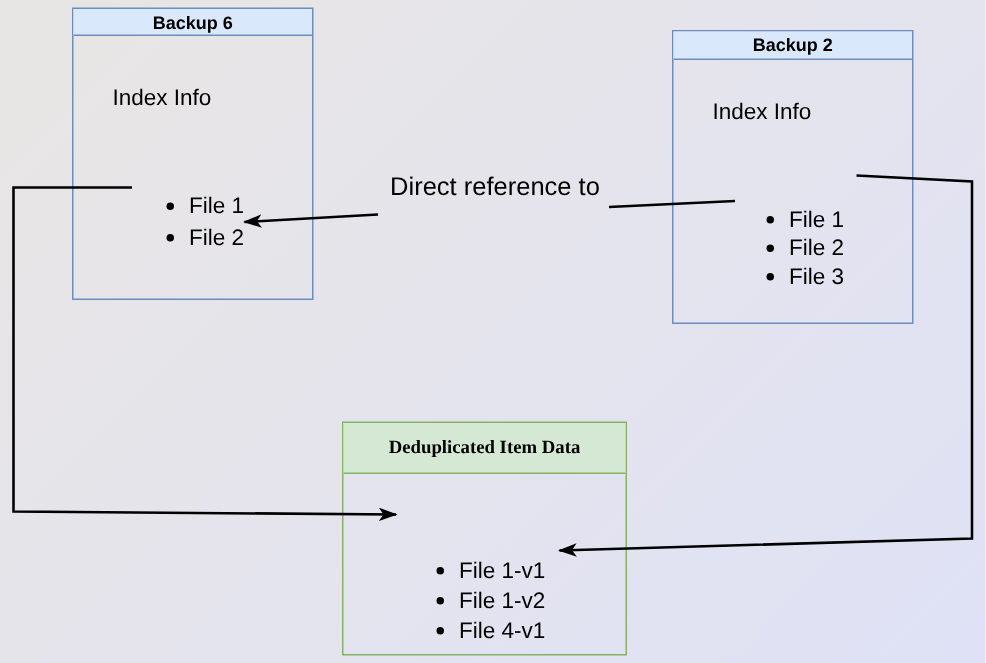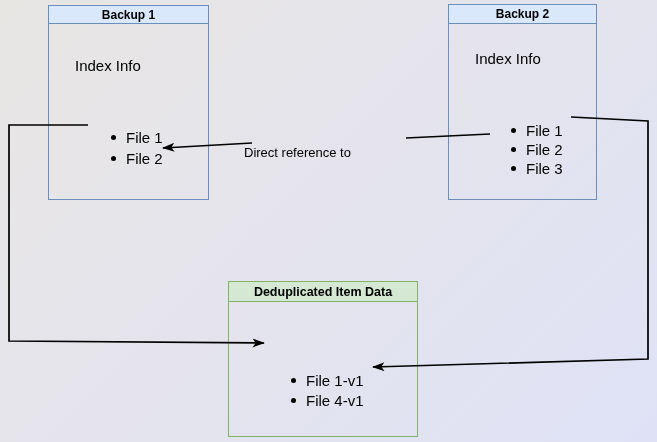--- a/index.html
+++ b/index.html
@@ -56,28 +56,28 @@
     margin-right: 10px;
     flex: 0 0 auto;
   }
   
   #backup1 { left: 48px;  top: 5px;   width: 161px; height: 195px; }
   #backup1 .node-header { height: 18px; }
   #backup1 .subtitle { left: 26px; top: 51px; }
   #backup1 ul.filelist { left: 46px; top: 105px; }
   #backup1 ul.filelist li { height: 21px; }
 
-  #backup2 { left: 448px; top: 4px;   width: 149px; height: 196px; }
+  #backup2 { left: 448px; top: 20px;   width: 161px; height: 196px; }
   #backup2 .node-header { height: 19px; }
   #backup2 .subtitle { left: 26px; top: 45px; }
   #backup2 ul.filelist { left: 46px; top: 100px; }
   #backup2 ul.filelist li { height: 19px; }
 
   #dedup   { left: 228px; top: 281px; width: 190px; height: 156px; }
-  #dedup .node-header { height: 20px; font-size: 12.5px; }
+  #dedup .node-header { height: 34px; font-size: 12.5px; font-family: Liberation Serif, serif; }
   #dedup ul.filelist { left: 46px; top: 72px; }
   #dedup ul.filelist li { height: 20px; }
 
   
   svg.connectors {
     position: absolute;
     left: 0; top: 0;
     width: 657px;
     height: 442px;
     pointer-events: none;
@@ -87,33 +87,33 @@
     fill: none;
     stroke: #000;
     stroke-width: 1.7;
     stroke-linejoin: miter;
   }
   .edge-label {
     position: absolute;
     left: 244px;
     top: 114px;
     width: 172px;
-    font-size: 13px;
+    text-align: center;
+    font-size: 17px;
     line-height: 21px;
     z-index: 6;
-    margin-top: 28px;
   }
 </style>
 </head>
 <body>
 
 <div class="canvas">
 
   <div class="node blue" id="backup1">
-    <div class="node-header">Backup 1</div>
+    <div class="node-header">Backup 6</div>
     <div class="subtitle">Index Info</div>
     <ul class="filelist">
       <li>
         <span class="bullet"></span>
         <span>File 1</span>
       </li>
       <li>
         <span class="bullet"></span>
         <span>File 2</span>
       </li>
@@ -141,20 +141,24 @@
 
   <div class="node green" id="dedup">
     <div class="node-header">Deduplicated Item Data</div>
     <ul class="filelist">
       <li>
         <span class="bullet"></span>
         <span>File 1-v1</span>
       </li>
       <li>
         <span class="bullet"></span>
+        <span>File 1-v2</span>
+      </li>
+      <li>
+        <span class="bullet"></span>
         <span>File 4-v1</span>
       </li>
     </ul>
   </div>
 
   <svg class="connectors" viewBox="0 0 657 442" xmlns="http://www.w3.org/2000/svg">
     <defs>
       <marker id="arrowhead" markerWidth="13" markerHeight="10" refX="11.5" refY="4.5" orient="auto" markerUnits="userSpaceOnUse">
         <path d="M 0 0 L 12.5 4.5 L 0 9 L 3.2 4.5 Z" fill="#000"></path>
       </marker>

